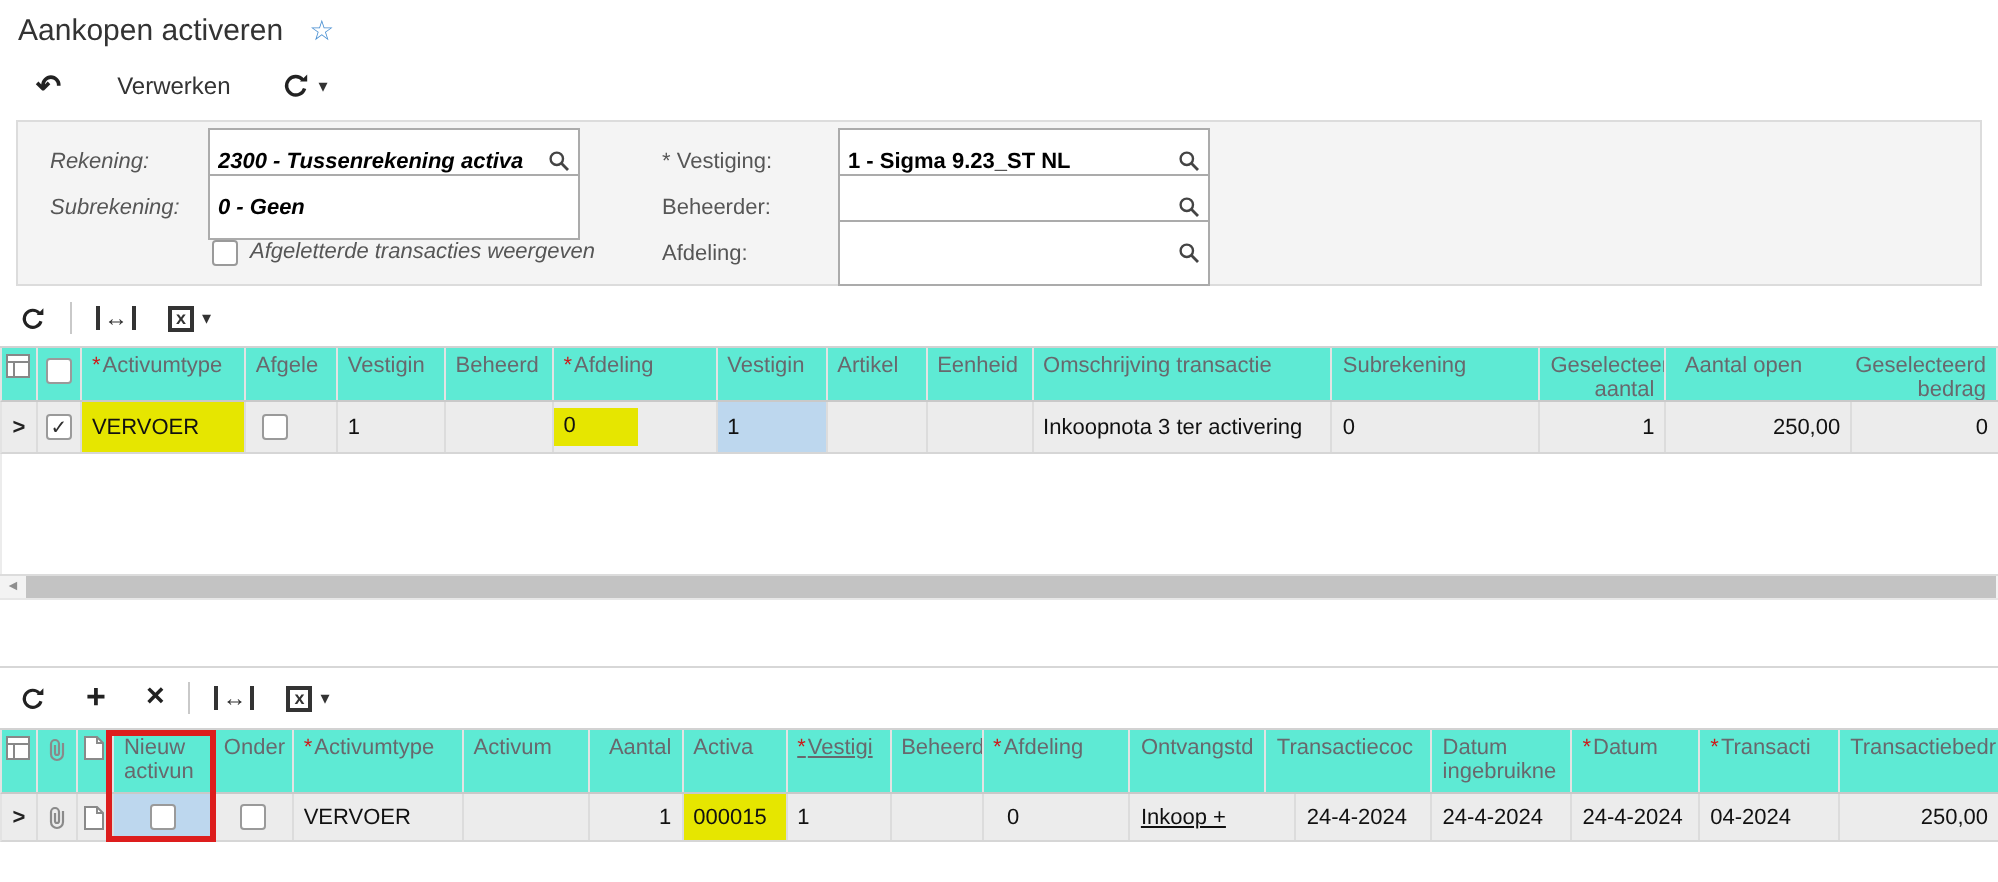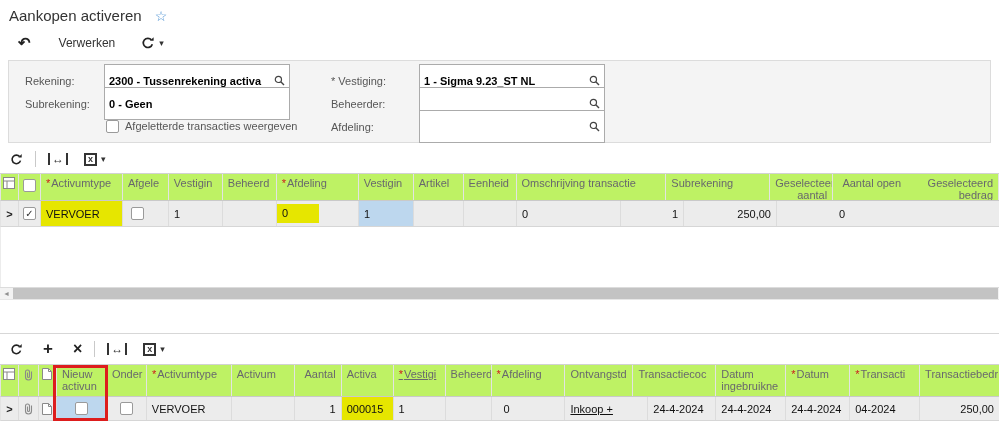--- a/index.html
+++ b/index.html
@@ -6,38 +6,38 @@
   body{width:999px;height:441px;overflow:hidden;font-family:"Liberation Sans",sans-serif;font-size:11px;color:#1a1a1a;position:relative;}
   .titlebar{height:29px;padding:7px 0 0 9px;box-sizing:border-box;}
   .title{font-size:15px;color:#333;}
   .star{color:#4a90d2;font-size:14px;margin-left:10px;cursor:pointer;}
   .main-toolbar{height:28px;display:flex;align-items:center;padding-left:18px;}
   .tb-undo{font-size:15px;font-weight:bold;color:#222;cursor:pointer;}
   .tb-process{background:none;border:none;font-family:inherit;font-size:12px;color:#333;margin-left:28px;cursor:pointer;padding:0;}
   .tb-refresh{margin-left:26px;cursor:pointer;display:flex;align-items:center;}
   .caret{font-size:9px;color:#333;margin-left:4px;cursor:pointer;}
   .filter-panel{margin:3px 8px 0 8px;height:83px;background:#f4f4f4;border:1px solid #dcdcdc;box-sizing:border-box;display:flex;padding-top:8px;}
-  .fcol1{width:300px;padding-left:16px;}
+  .fcol1{width:300px;padding-left:16px;font-style:italic;}
   .fcol2{width:300px;padding-left:6px;}
   .frow{display:flex;align-items:center;height:23px;}
   .flabel{width:79px;color:#565656;}
   .flabel2{width:88px;color:#565656;}
   .finput{width:186px;height:33px;background:#fff;border:1px solid #ababab;box-sizing:border-box;display:flex;align-items:center;padding:0 4px;font-weight:600;color:#000;}
   .finput .val{flex:1;white-space:nowrap;overflow:hidden;}
   .fcheckrow{display:flex;align-items:center;height:22px;padding-left:81px;color:#565656;}
   .cb{width:13px;height:13px;background:#fff;border:1px solid #9a9a9a;border-radius:2px;box-sizing:border-box;display:inline-flex;align-items:center;justify-content:center;font-size:10px;color:#2f2f2f;cursor:pointer;flex:none;}
   .grid-toolbar{height:28px;display:flex;align-items:center;padding-left:10px;border-bottom:1px solid #d2d2d2;background:#fff;}
   .grid-toolbar.t2{border-top:1px solid #d7d7d7;height:30px;}
   .gt-sep{width:1px;height:16px;background:#c9c9c9;margin:0 12px;}
   .icon-btn{cursor:pointer;display:flex;align-items:center;}
   .fit-icon{border-left:2px solid #333;border-right:2px solid #333;padding:0 2px;font-weight:bold;font-size:12px;color:#333;line-height:12px;}
   .xls-box{width:13px;height:13px;border:2px solid #333;box-sizing:border-box;display:flex;align-items:center;justify-content:center;font-weight:bold;font-size:9px;color:#333;line-height:9px;}
   .plus-icon{font-size:17px;font-weight:bold;color:#222;line-height:14px;}
   .del-icon{font-size:16px;font-weight:bold;color:#222;line-height:14px;}
-  .hrow{display:flex;background:#bef264;border-bottom:1px solid #c9c9c9;box-sizing:border-box;border-left:1px solid #e3e3e3;}
+  .hrow{display:flex;background:#5eead4;border-bottom:1px solid #c9c9c9;box-sizing:border-box;border-left:1px solid #e3e3e3;}
   .g1 .hrow{height:27px;}
   .g2 .hrow{height:32px;}
   .hc{box-sizing:border-box;border-right:1px solid #e3e3e3;padding:3px 5px 0 5px;color:#68686d;line-height:12px;overflow:hidden;}
   .hc .req{color:#cc1b1b;margin-right:1px;}
   .drow{display:flex;background:#ececec;border-bottom:1px solid #d6d6d6;box-sizing:border-box;border-left:1px solid #e3e3e3;}
   .g1 .drow{height:26px;}
   .g2 .drow{height:24px;}
   .dc{box-sizing:border-box;border-right:1px solid #dcdcdc;padding:0 5px;display:flex;align-items:center;overflow:hidden;white-space:nowrap;color:#111;}
   .r{justify-content:flex-end;text-align:right;}
   .hr{text-align:right;}
@@ -197,20 +197,21 @@
           <span class="cb"></span>
         </div>
       <div class="dc" style="width:54px;">1</div>
       <div class="dc" style="width:54px;"></div>
       <div class="dc part-wrap" style="width:82px;">
           <span class="part">0</span>
         </div>
       <div class="dc bg-b" style="width:55px;">1</div>
       <div class="dc" style="width:50px;"></div>
       <div class="dc" style="width:53px;"></div>
+      <div class="dc" style="width:150px;">Inkoopnota 3 ter activering</div>
       <div class="dc" style="width:104px;">0</div>
       <div class="dc r" style="width:63px;">1</div>
       <div class="dc r" style="width:93px;">250,00</div>
       <div class="dc r" style="width:73px;border-right:none;">0</div>
     </div>
     <div class="g1-spacer"></div>
     <div class="hscrollbar">
       <span class="hs-arrow">◄</span>
       <span class="hs-thumb"></span>
     </div>

